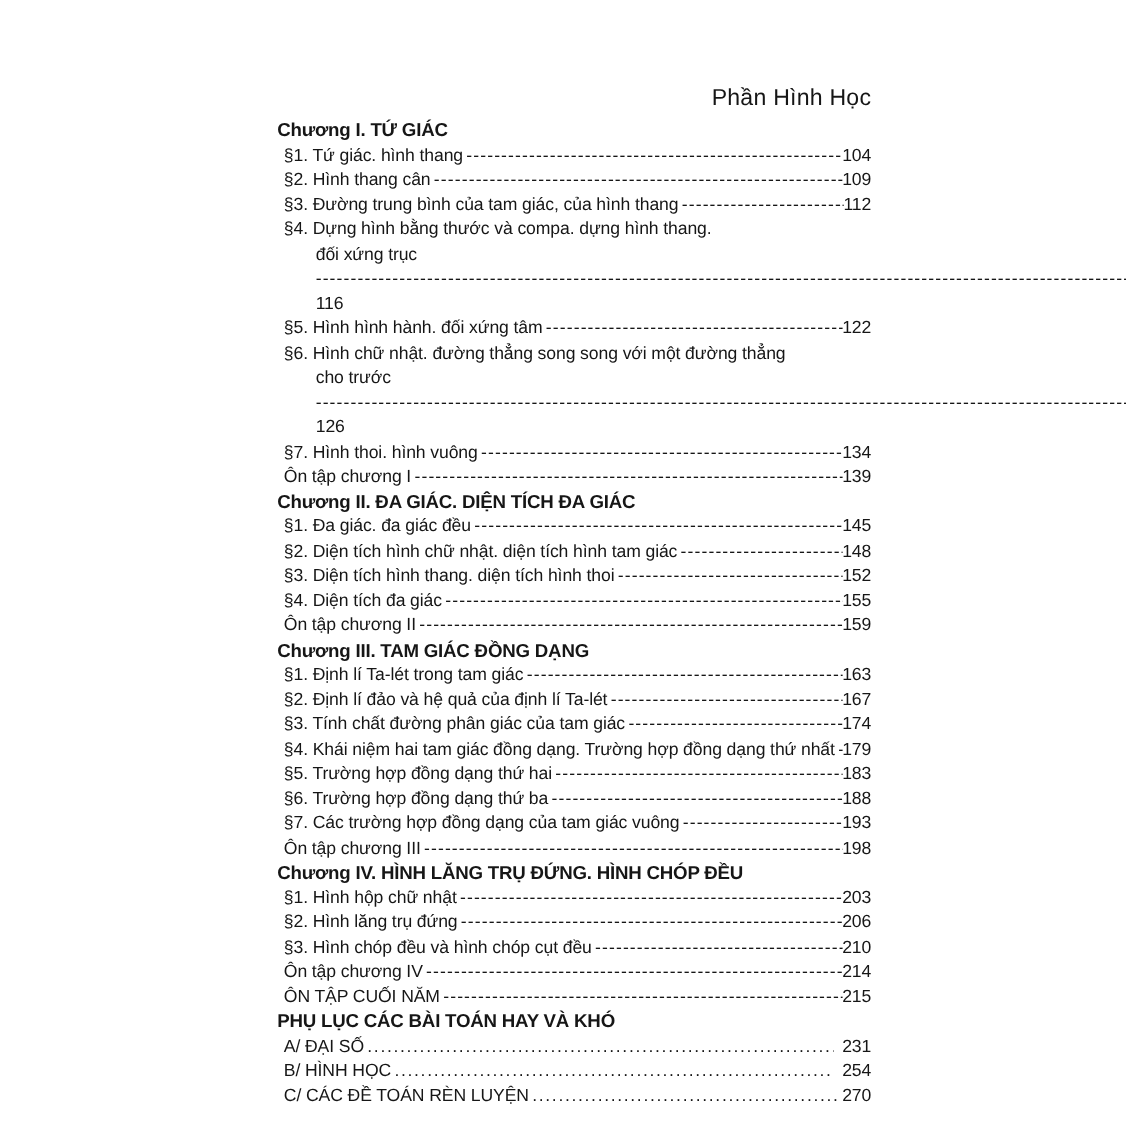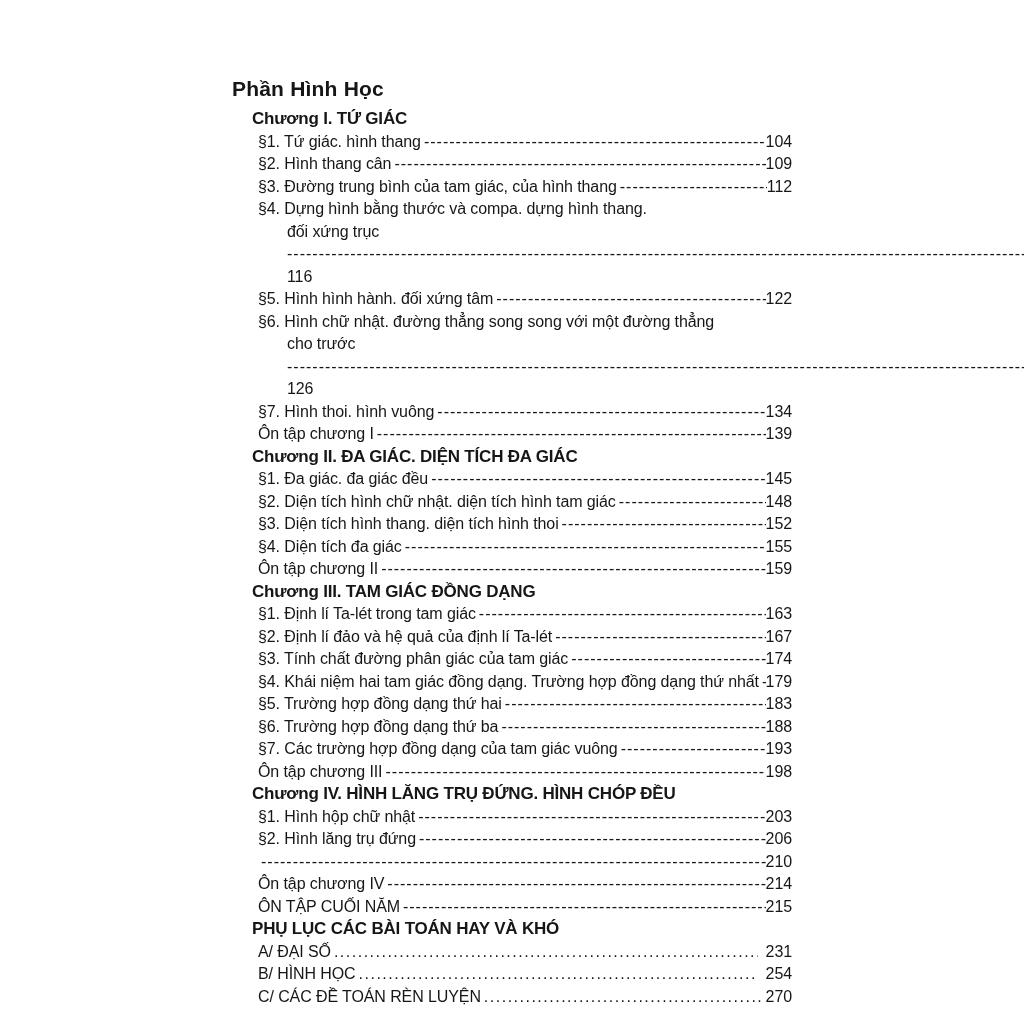--- a/index.html
+++ b/index.html
@@ -16,23 +16,23 @@
     color: #161616;
     overflow: hidden;
   }
   .content {
     position: absolute;
     left: 232px;
     right: 232px;
     top: 76px;
   }
   .title {
-    text-align: left;
+    text-align: right;
     font-size: 21px;
-    font-weight: bold;
+    font-weight: normal;
     line-height: 26px;
     margin-bottom: 6px;
     letter-spacing: 0.2px;
   }
   .heading {
     font-size: 17px;
     font-weight: bold;
     line-height: 22.5px;
     white-space: pre;
     letter-spacing: -0.2px;
@@ -199,20 +199,21 @@
             <span class="label">§1. Hình hộp chữ nhật</span>
             <span class="leader dash">--------------------------------------------------------------------------------------------------------------------------------------------------------------------------------------------------------</span>
             <span class="pagenum">203</span>
           </div>
           <div class="row indent1">
             <span class="label">§2. Hình lăng trụ đứng</span>
             <span class="leader dash">--------------------------------------------------------------------------------------------------------------------------------------------------------------------------------------------------------</span>
             <span class="pagenum">206</span>
           </div>
           <div class="row indent1">
+            <span class="label">§3. Hình chóp đều và hình chóp cụt đều</span>
             <span class="leader dash">--------------------------------------------------------------------------------------------------------------------------------------------------------------------------------------------------------</span>
             <span class="pagenum">210</span>
           </div>
           <div class="row indent1">
             <span class="label">Ôn tập chương IV</span>
             <span class="leader dash">--------------------------------------------------------------------------------------------------------------------------------------------------------------------------------------------------------</span>
             <span class="pagenum">214</span>
           </div>
           <div class="row indent1">
             <span class="label">ÔN TẬP CUỐI NĂM</span>

